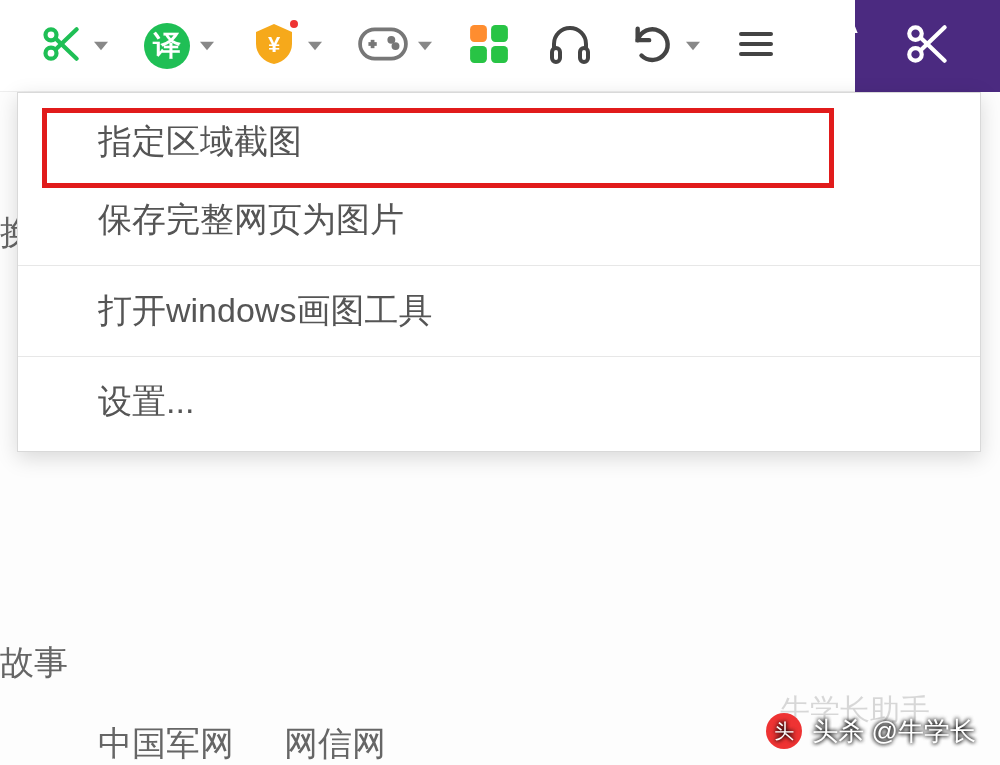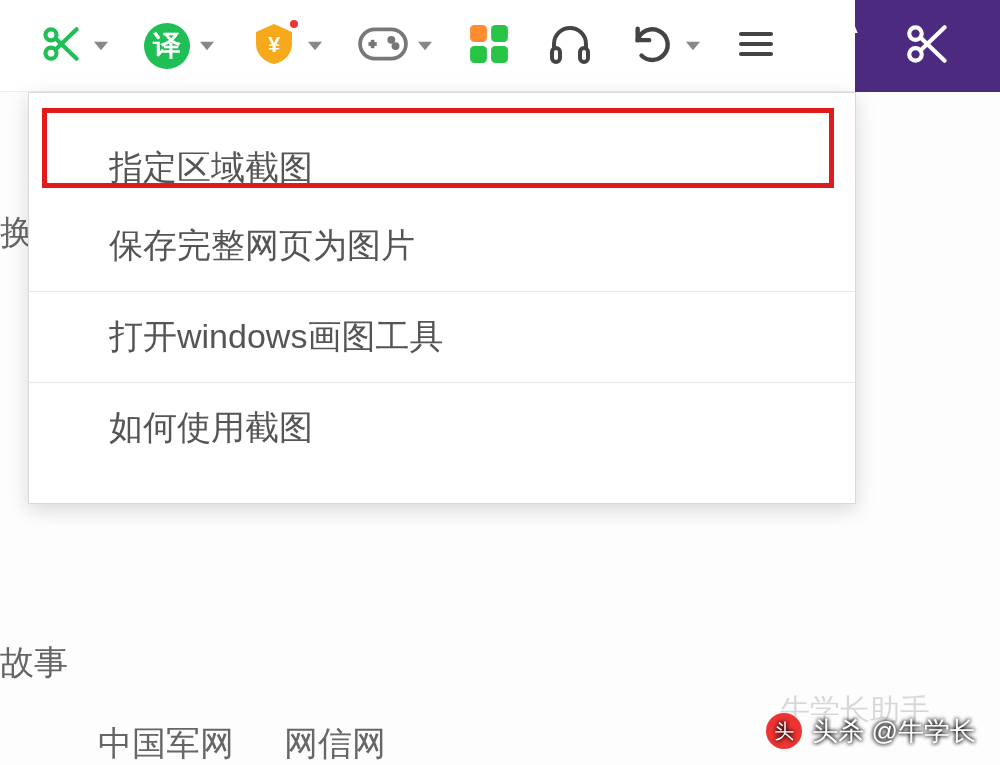--- a/index.html
+++ b/index.html
@@ -21,26 +21,26 @@
   .dark-chunk {
     position:absolute; top:0; right:0; height:92px; width:145px;
     background:#4b2a80; display:flex; align-items:center; justify-content:center;
   }
   .dark-chunk .letter {
     position:absolute; left:-28px; top:-10px; color:#fff; font-size:46px;
   }
 
   
   .dropdown {
-    position:absolute; left:28px; top:92px;
-    width:828px;
+    position:absolute; left:17px; top:92px;
+    width:964px;
     background:#ffffff;
     border:1px solid #d9d9d9;
     box-shadow:0 6px 20px rgba(0,0,0,.15);
-    padding:36px 0;
+    padding:10px 0;
   }
   .menu-item {
     display:flex; align-items:center; justify-content:space-between;
     padding:0 48px 0 80px;
     height:78px;
     font-size:34px; color:#555;
     cursor:pointer;
   }
   .menu-item .shortcut { color:#a8a8a8; font-size:32px; }
   .menu-sep { height:1px; background:#e7e7e7; margin:6px 0; }
@@ -216,25 +216,25 @@
   <div class="menu-sep"></div>
 
   <div class="menu-item">
     <span>打开windows画图工具</span>
     <span class="shortcut"></span>
   </div>
 
 
   <div class="menu-sep"></div>
 
-
-  <div class="menu-item">
-    <span>如何使用截图</span>
+  <div class="menu-item">
+    <span>设置...</span>
     <span class="shortcut"></span>
   </div>
+
 </div>
 
 <div class="highlight-box"></div>
 
 <div class="faded-stamp">牛学长助手</div>
 <div class="watermark">
   <span class="disc">头</span>
   <span>头杀</span>
   <span>&nbsp;</span>
   <span>@牛学长</span>

